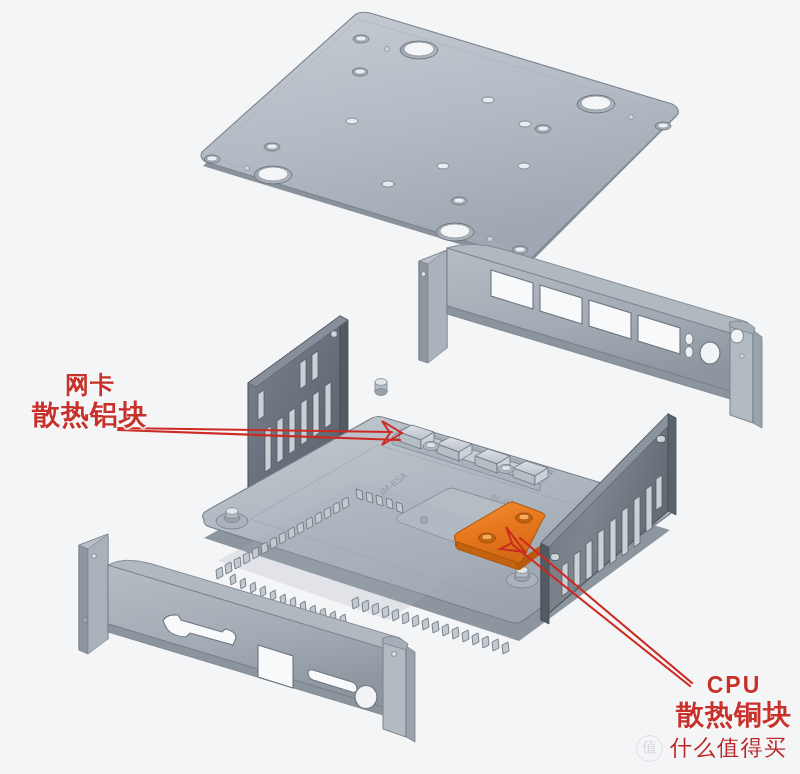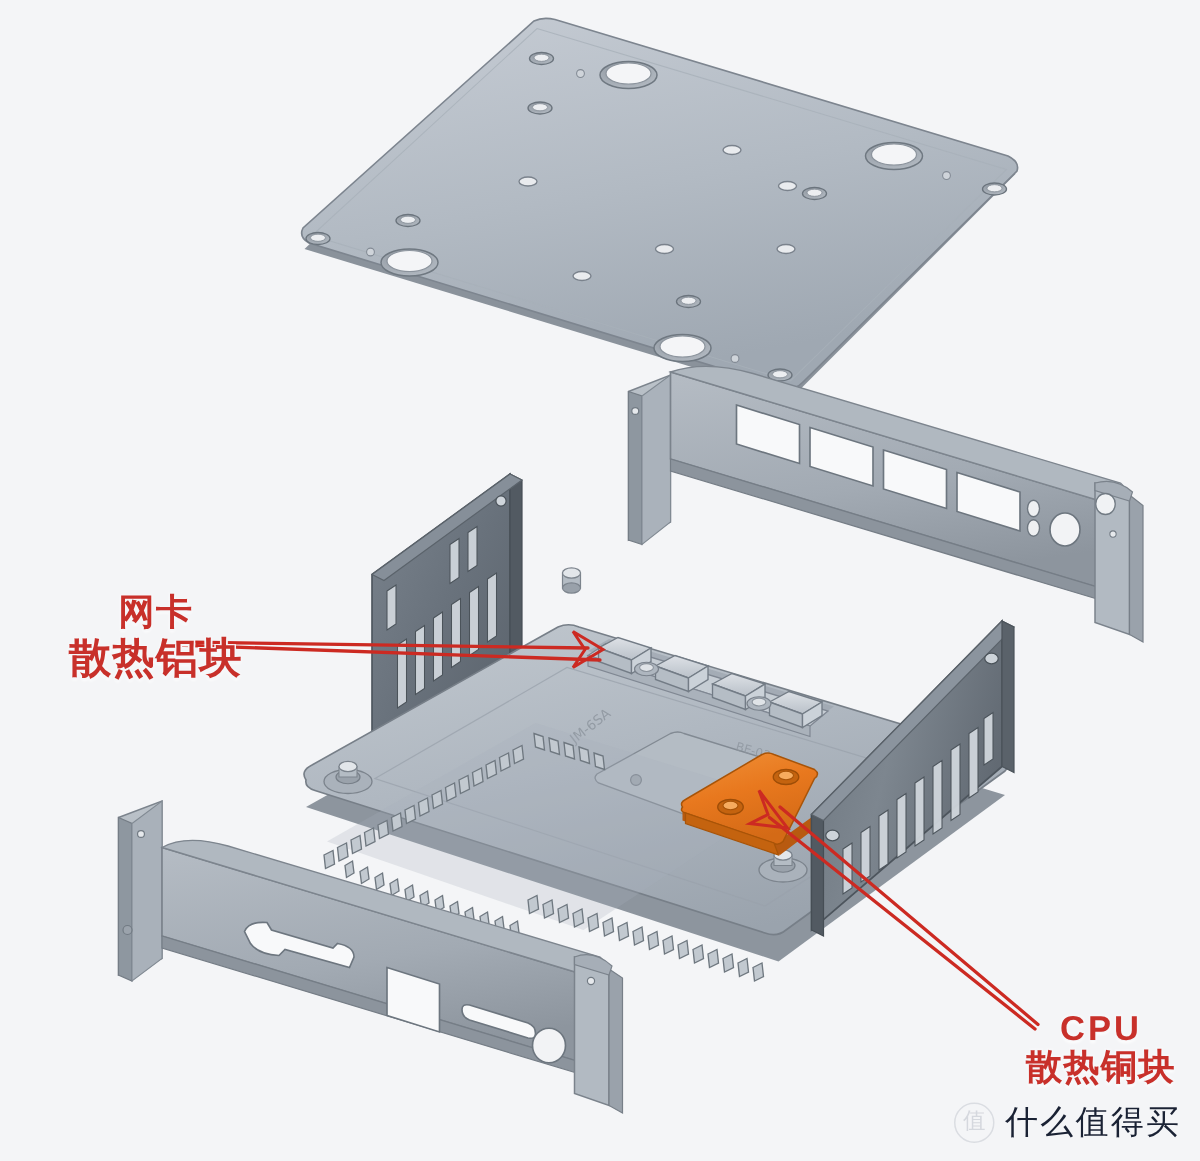--- a/index.html
+++ b/index.html
@@ -39,39 +39,38 @@
        1px -1px 0 #f6f7f9,
       -1px -1px 0 #f6f7f9,
        0    2px 2px rgba(255,255,255,0.85);
     -webkit-user-select: none;
     user-select: none;
   }
   .annotation .line1 { display: block; }
   .annotation .line2 { display: block; }
 
   #label-nic {
-    left: 44px;
+    left: 30px;
     top: 372px;
     width: 120px;
     font-size: 24px;
     letter-spacing: 1px;
-    margin-top: 24px;
   }
   #label-nic .line1 { font-size: 24px; }
   #label-nic .line2 { font-size: 28px; }
 
   #label-cpu {
     left: 676px;
     top: 673px;
     width: 116px;
     font-size: 24px;
     letter-spacing: 1px;
   }
   #label-cpu .line1 { font-size: 23px; letter-spacing: 2px; }
-  #label-cpu .line2 { font-size: 24px; }
+  #label-cpu .line2 { font-size: 28px; }
 
   
   #watermark {
     position: absolute;
     left: 636px;
     top: 733px;
     display: flex;
     align-items: center;
     gap: 7px;
     opacity: 0.95;
@@ -83,21 +82,21 @@
     height: 25px;
     border-radius: 50%;
     border: 1.6px solid #d9dce1;
     color: #d4d7dd;
     font-size: 15px;
     line-height: 22px;
     text-align: center;
     font-family: "DejaVu Sans", sans-serif;
   }
   #watermark .wm-text {
-    color: #0f172a;
+    color: #b91c1c;
     font-size: 22px;
     letter-spacing: 1.5px;
     font-family: "DejaVu Sans", "Liberation Sans", sans-serif;
   }
 </style>
 </head>
 <body>
 
 <div id="stage">
 

